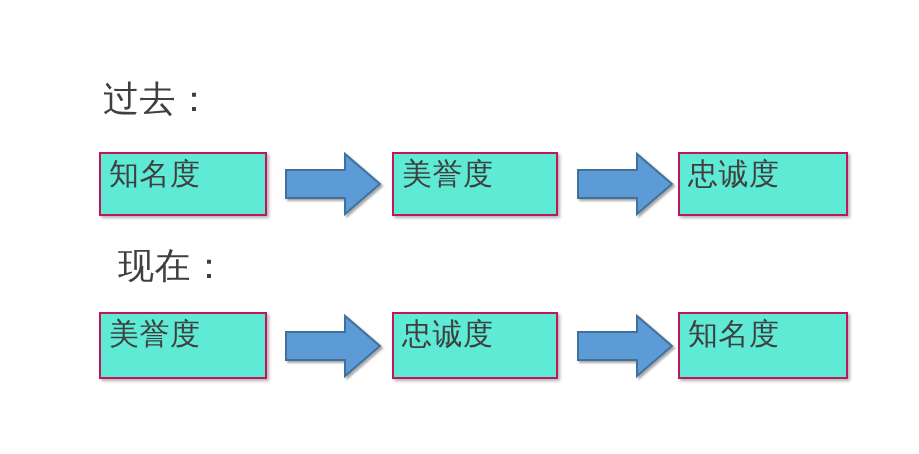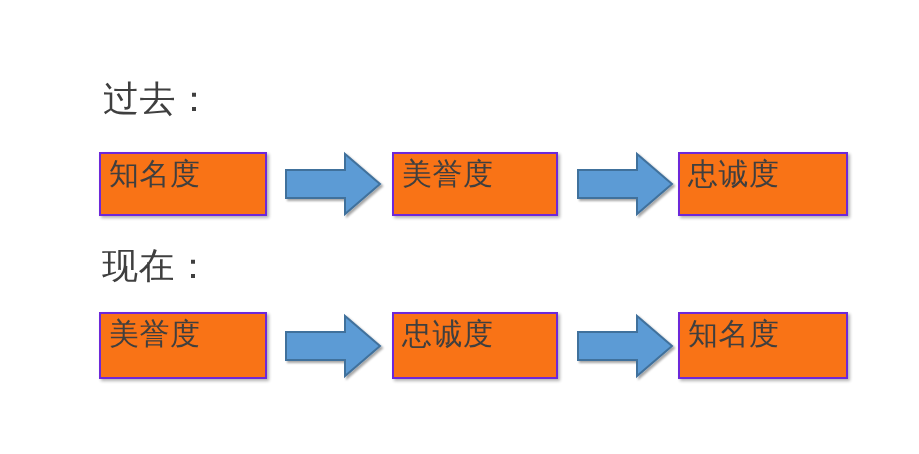--- a/index.html
+++ b/index.html
@@ -23,28 +23,28 @@
   
   .section-label {
     position: absolute;
     font-size: 36px;
     line-height: 34px;
     color: #3f3f3f;
     letter-spacing: 0.5px;
     white-space: nowrap;
   }
   #label-past    { left: 103px; top: 82px;  }
-  #label-present { left: 102px; top: 249px; text-align: center; }
+  #label-present { left: 118px; top: 249px; text-align: center; }
 
   
   .proc-box {
     position: absolute;
     box-sizing: border-box;
-    background: #f97316;
-    border: 2px solid #6d28d9;
+    background: #5eead4;
+    border: 2px solid #be185d;
     box-shadow: 2px 2px 3px rgba(0,0,0,0.30);
   }
   .proc-box .box-text {
     display: block;
     font-size: 30px;
     line-height: 36px;
     color: #3f3f3f;
     padding: 2px 0 0 8px;
     white-space: nowrap;
     letter-spacing: 0.5px;

